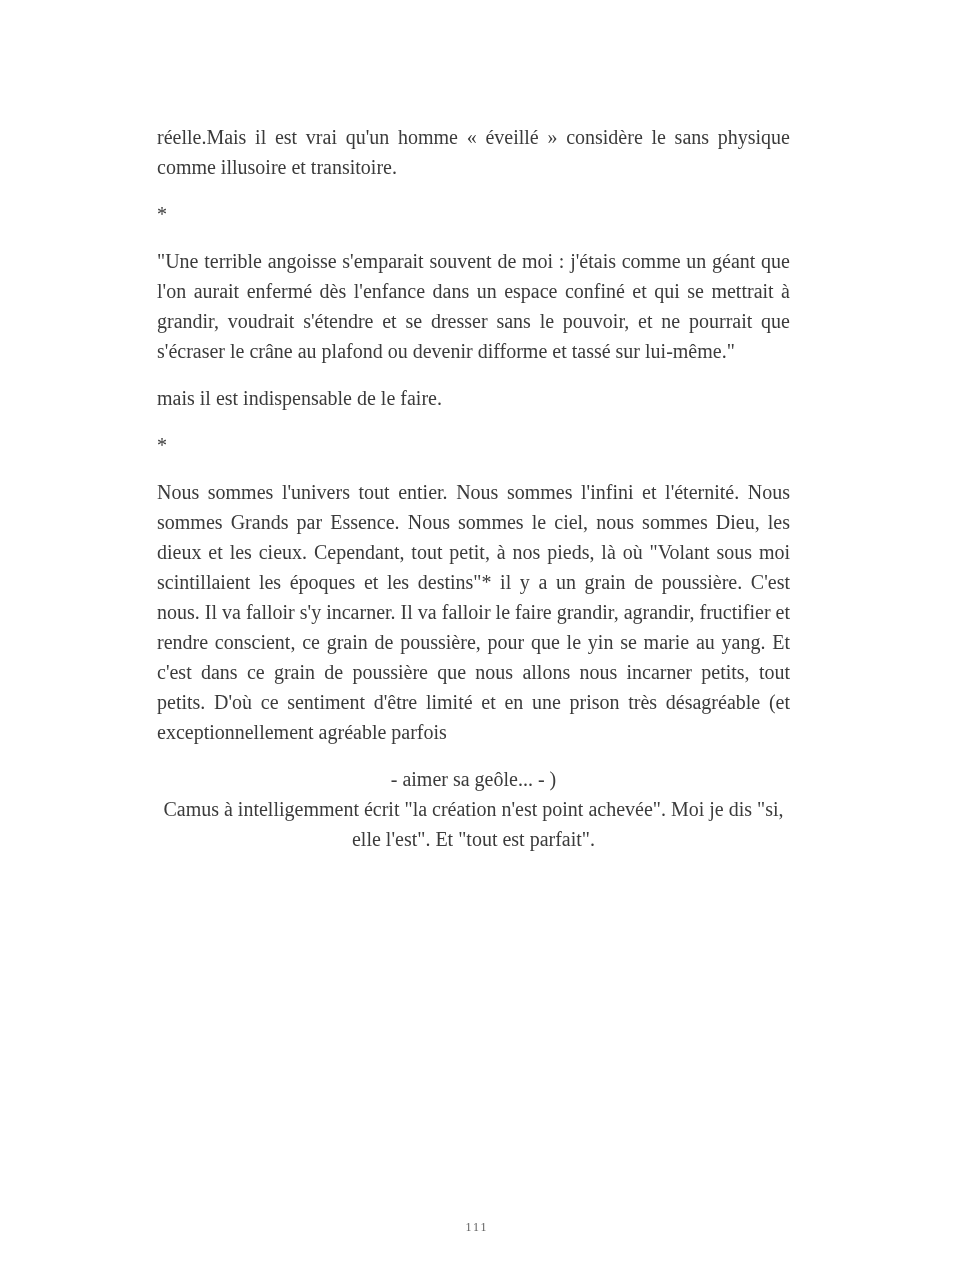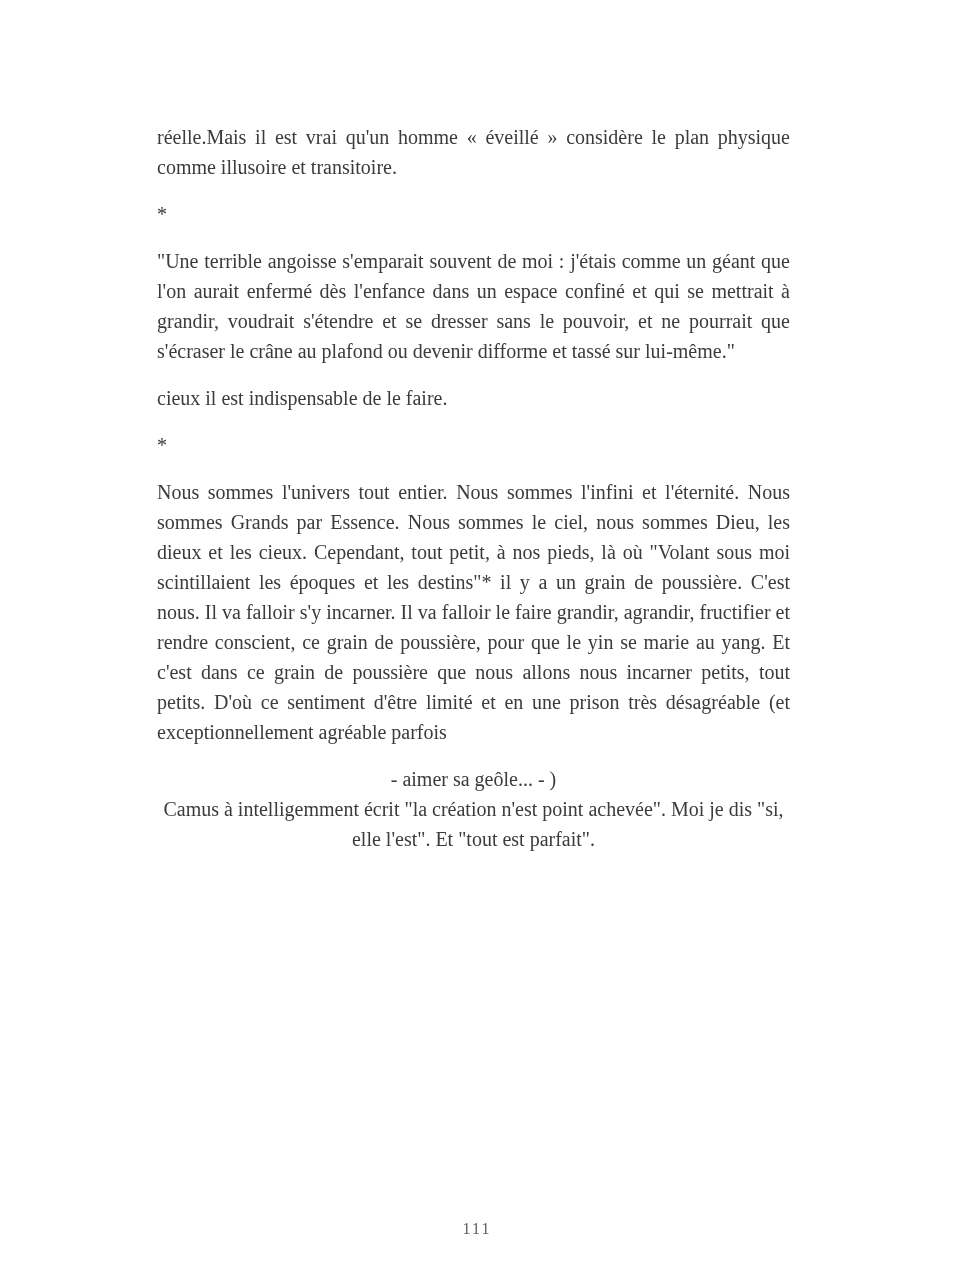--- a/index.html
+++ b/index.html
@@ -38,33 +38,33 @@
     margin-bottom: 0;
     text-align: center;
   }
   .footer {
     position: absolute;
     top: 1220px;
     left: 0;
     width: 954px;
     text-align: center;
     color: #5e5e5e;
-    font-size: 16px;
+    font-size: 12px;
     letter-spacing: 2px;
     font-family: "Liberation Serif", "DejaVu Serif", serif;
   }
 </style>
 </head>
 <body>
 
 <div class="page">
   <div class="content">
-    <p class="para">réelle.Mais il est vrai qu'un homme « éveillé » considère le plan physique comme illusoire et transitoire.</p>
+    <p class="para">réelle.Mais il est vrai qu'un homme « éveillé » considère le sans physique comme illusoire et transitoire.</p>
     <p class="para star">*</p>
     <p class="para">"Une terrible angoisse s'emparait souvent de moi : j'étais comme un géant que l'on aurait enfermé dès l'enfance dans un espace confiné et qui se mettrait à grandir, voudrait s'étendre et se dresser sans le pouvoir, et ne pourrait que s'écraser le crâne au plafond ou devenir difforme et tassé sur lui-même."</p>
-    <p class="para left">cieux il est indispensable de le faire.</p>
+    <p class="para left">mais il est indispensable de le faire.</p>
     <p class="para star">*</p>
     <p class="para">Nous sommes l'univers tout entier. Nous sommes l'infini et l'éternité. Nous sommes Grands par Essence. Nous sommes le ciel, nous sommes Dieu, les dieux et les cieux. Cependant, tout petit, à nos pieds, là où "Volant sous moi scintillaient les époques et les destins"* il y a un grain de poussière. C'est nous. Il va falloir s'y incarner. Il va falloir le faire grandir, agrandir, fructifier et rendre conscient, ce grain de poussière, pour que le yin se marie au yang. Et c'est dans ce grain de poussière que nous allons nous incarner petits, tout petits. D'où ce sentiment d'être limité et en une prison très désagréable (et exceptionnellement agréable parfois</p>
     <p class="para left tight">- aimer sa geôle... - )</p>
     <p class="para tight">Camus à intelligemment écrit "la création n'est point achevée". Moi je dis "si, elle l'est". Et "tout est parfait".</p>
   </div>
   <div class="footer">111</div>
 </div>
 
 </body></html>

